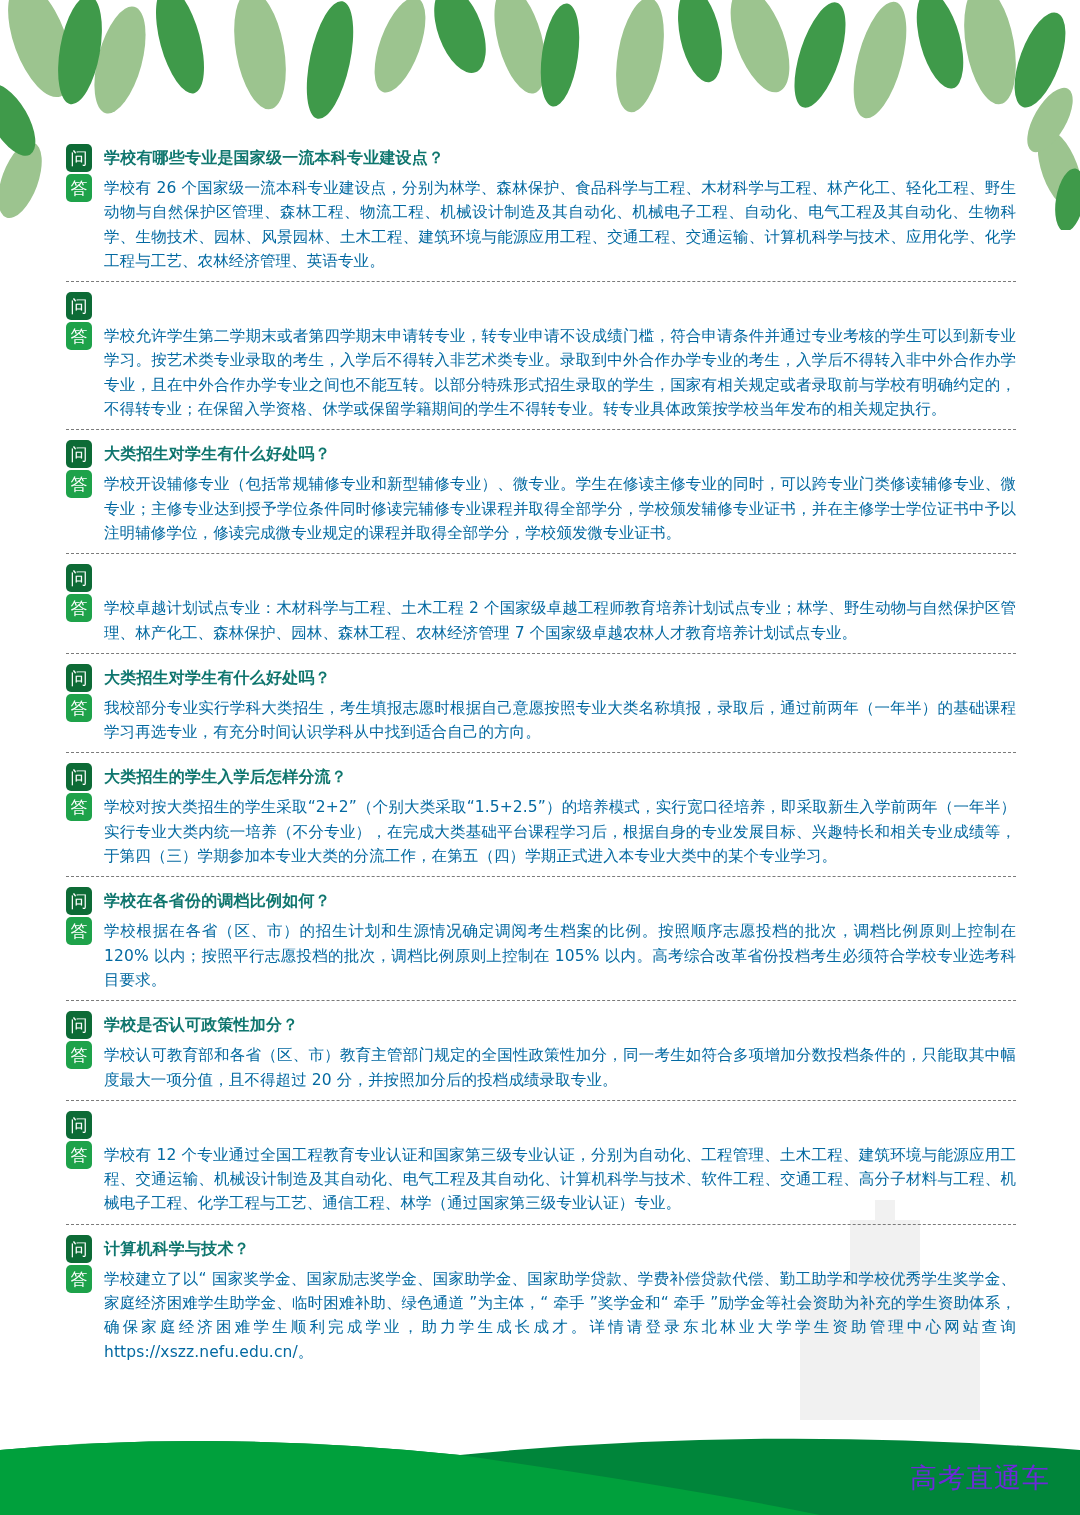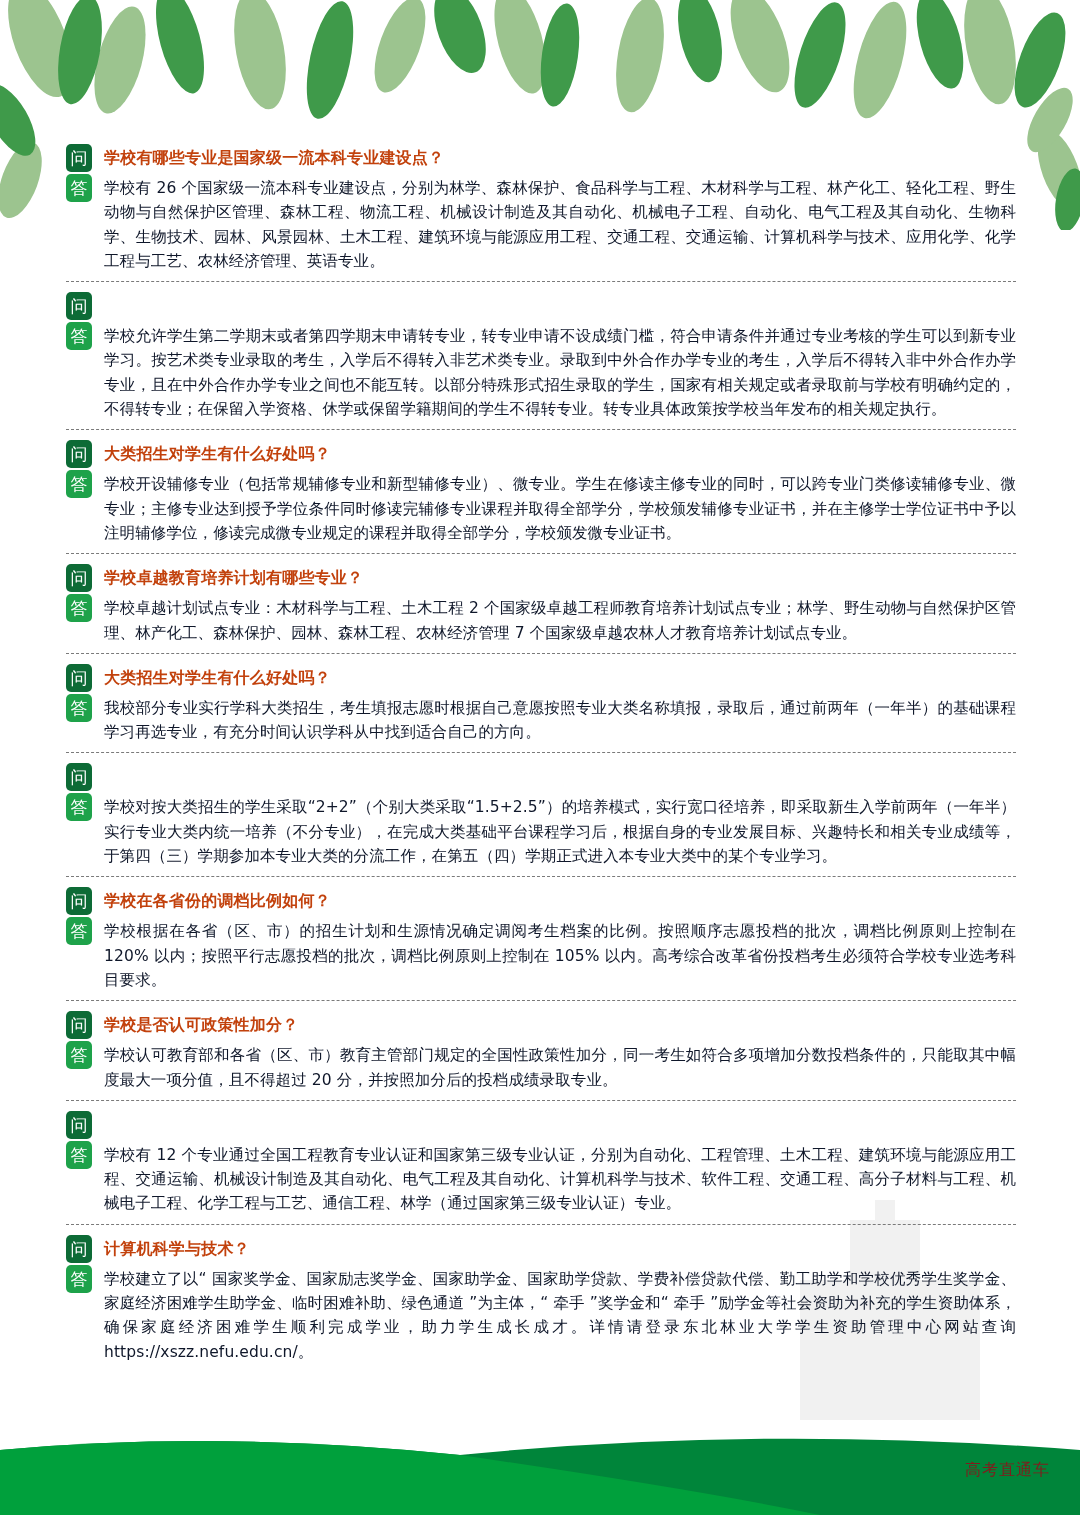--- a/index.html
+++ b/index.html
@@ -16,34 +16,34 @@
     .qa { position: relative; }
     .qa-row { display: flex; align-items: flex-start; }
     .badge {
       flex: 0 0 26px; width: 26px; height: 28px; border-radius: 5px;
       color: #ffffff; font-size: 17px; line-height: 28px; text-align: center;
       font-family: "DejaVu Sans", sans-serif; margin-right: 12px;
     }
     .badge.q { background: #0d6b36; }
     .badge.a { background: #1ea24a; margin-top: 2px; }
     .question {
-      font-size: 16px; font-weight: bold; color: #c2410c; line-height: 28px; letter-spacing: 0.2px;
+      font-size: 16px; font-weight: bold; color: #0f766e; line-height: 28px; letter-spacing: 0.2px;
     }
     .answer {
-      font-size: 15.5px; color: #0f172a; line-height: 24.3px; text-align: justify; padding-top: 4px;
+      font-size: 15.5px; color: #0369a1; line-height: 24.3px; text-align: justify; padding-top: 4px;
       letter-spacing: 0.1px;
     }
     .divider {
       border-top: 1.5px dashed #7a7a7a; height: 0; margin: 8px 0 10px 0; width: 950px;
     }
 
     .footer { position: absolute; left: 0; top: 1430px; width: 1080px; height: 85px; }
     .footer svg { width: 100%; height: 100%; display: block; }
     .footer-label {
-      position: absolute; right: 30px; top: 1460px; color: #7f1d1d; font-size: 16px; letter-spacing: 1px;
+      position: absolute; right: 30px; top: 1460px; color: #6d28d9; font-size: 27px; letter-spacing: 1px;
     }
   </style>
 </head>
 <body>
 
 <div class="leaves-top">
   <svg viewBox="0 0 1080 230" preserveAspectRatio="none">
     <g fill="#9cc48f">
       <ellipse cx="40" cy="40" rx="26" ry="60" transform="rotate(-20 40 40)"></ellipse>
       <ellipse cx="120" cy="60" rx="22" ry="55" transform="rotate(15 120 60)"></ellipse>
@@ -117,21 +117,20 @@
     <div class="qa-row">
       <span class="badge a">答</span>
       <div class="answer">学校开设辅修专业（包括常规辅修专业和新型辅修专业）、微专业。学生在修读主修专业的同时，可以跨专业门类修读辅修专业、微专业；主修专业达到授予学位条件同时修读完辅修专业课程并取得全部学分，学校颁发辅修专业证书，并在主修学士学位证书中予以注明辅修学位，修读完成微专业规定的课程并取得全部学分，学校颁发微专业证书。</div>
     </div>
     <div class="divider"></div>
   </div>
 
   <div class="qa">
     <div class="qa-row">
       <span class="badge q">问</span>
-      <div class="question">学校卓越教育培养计划有哪些专业？</div>
     </div>
     <div class="qa-row">
       <span class="badge a">答</span>
       <div class="answer">学校卓越计划试点专业：木材科学与工程、土木工程 2 个国家级卓越工程师教育培养计划试点专业；林学、野生动物与自然保护区管理、林产化工、森林保护、园林、森林工程、农林经济管理 7 个国家级卓越农林人才教育培养计划试点专业。</div>
     </div>
     <div class="divider"></div>
   </div>
 
   <div class="qa">
     <div class="qa-row">
@@ -141,20 +140,21 @@
     <div class="qa-row">
       <span class="badge a">答</span>
       <div class="answer">我校部分专业实行学科大类招生，考生填报志愿时根据自己意愿按照专业大类名称填报，录取后，通过前两年（一年半）的基础课程学习再选专业，有充分时间认识学科从中找到适合自己的方向。</div>
     </div>
     <div class="divider"></div>
   </div>
 
   <div class="qa">
     <div class="qa-row">
       <span class="badge q">问</span>
+      <div class="question">大类招生的学生入学后怎样分流？</div>
     </div>
     <div class="qa-row">
       <span class="badge a">答</span>
       <div class="answer">学校对按大类招生的学生采取“2+2”（个别大类采取“1.5+2.5”）的培养模式，实行宽口径培养，即采取新生入学前两年（一年半）实行专业大类内统一培养（不分专业），在完成大类基础平台课程学习后，根据自身的专业发展目标、兴趣特长和相关专业成绩等，于第四（三）学期参加本专业大类的分流工作，在第五（四）学期正式进入本专业大类中的某个专业学习。</div>
     </div>
     <div class="divider"></div>
   </div>
 
   <div class="qa">
     <div class="qa-row">

